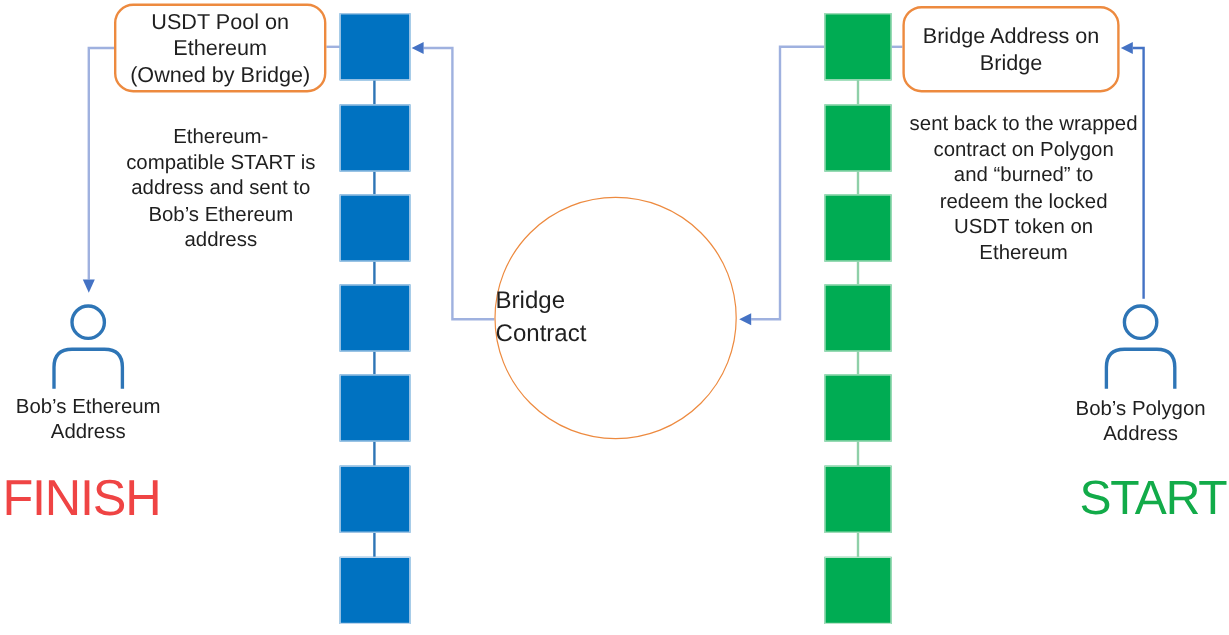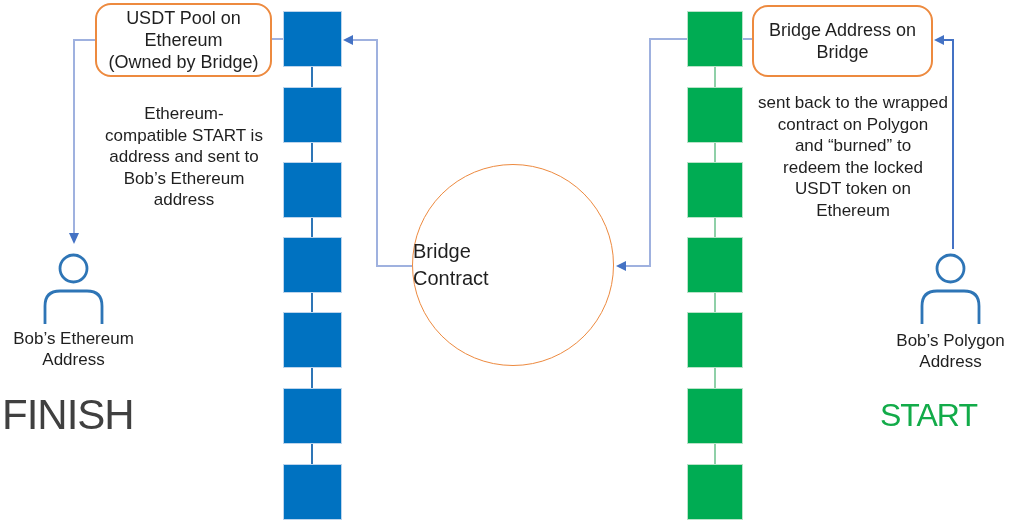--- a/index.html
+++ b/index.html
@@ -25,24 +25,24 @@
     border:1.5px solid #ED8A3F;background:#ffffff;display:flex;flex-direction:column;
     justify-content:center;align-items:flex-start;text-align:center;font-size:20px;line-height:27px;z-index:3;box-sizing:border-box;
   }
   .desc{
     position:absolute;text-align:center;font-size:17px;line-height:21.5px;z-index:3;
   }
   .actor-label{
     position:absolute;text-align:center;font-size:17px;line-height:21px;z-index:3;
   }
   .finish{
-    position:absolute;left:2px;top:392px;font-size:42px;line-height:46px;color:#404040;z-index:3;letter-spacing:-1px;
+    position:absolute;left:2px;top:392px;font-size:42px;line-height:46px;color:#ef4444;z-index:3;letter-spacing:-1px;
   }
   .start{
-    position:absolute;left:880px;top:393px;width:142px;text-align:left;font-size:32px;line-height:44px;color:#12AB49;z-index:3;letter-spacing:-1px;
+    position:absolute;left:880px;top:393px;width:142px;text-align:right;font-size:40px;line-height:44px;color:#12AB49;z-index:3;letter-spacing:-1px;
   }
 </style>
 </head>
 <body>
 
 <div class="canvas">
 
   <svg class="overlay" width="1024" height="529" viewBox="0 0 1024 529">
 
     <path d="M 412 266 H 377 V 40 H 353" fill="none" stroke="#9FB1DF" stroke-width="2"></path>

